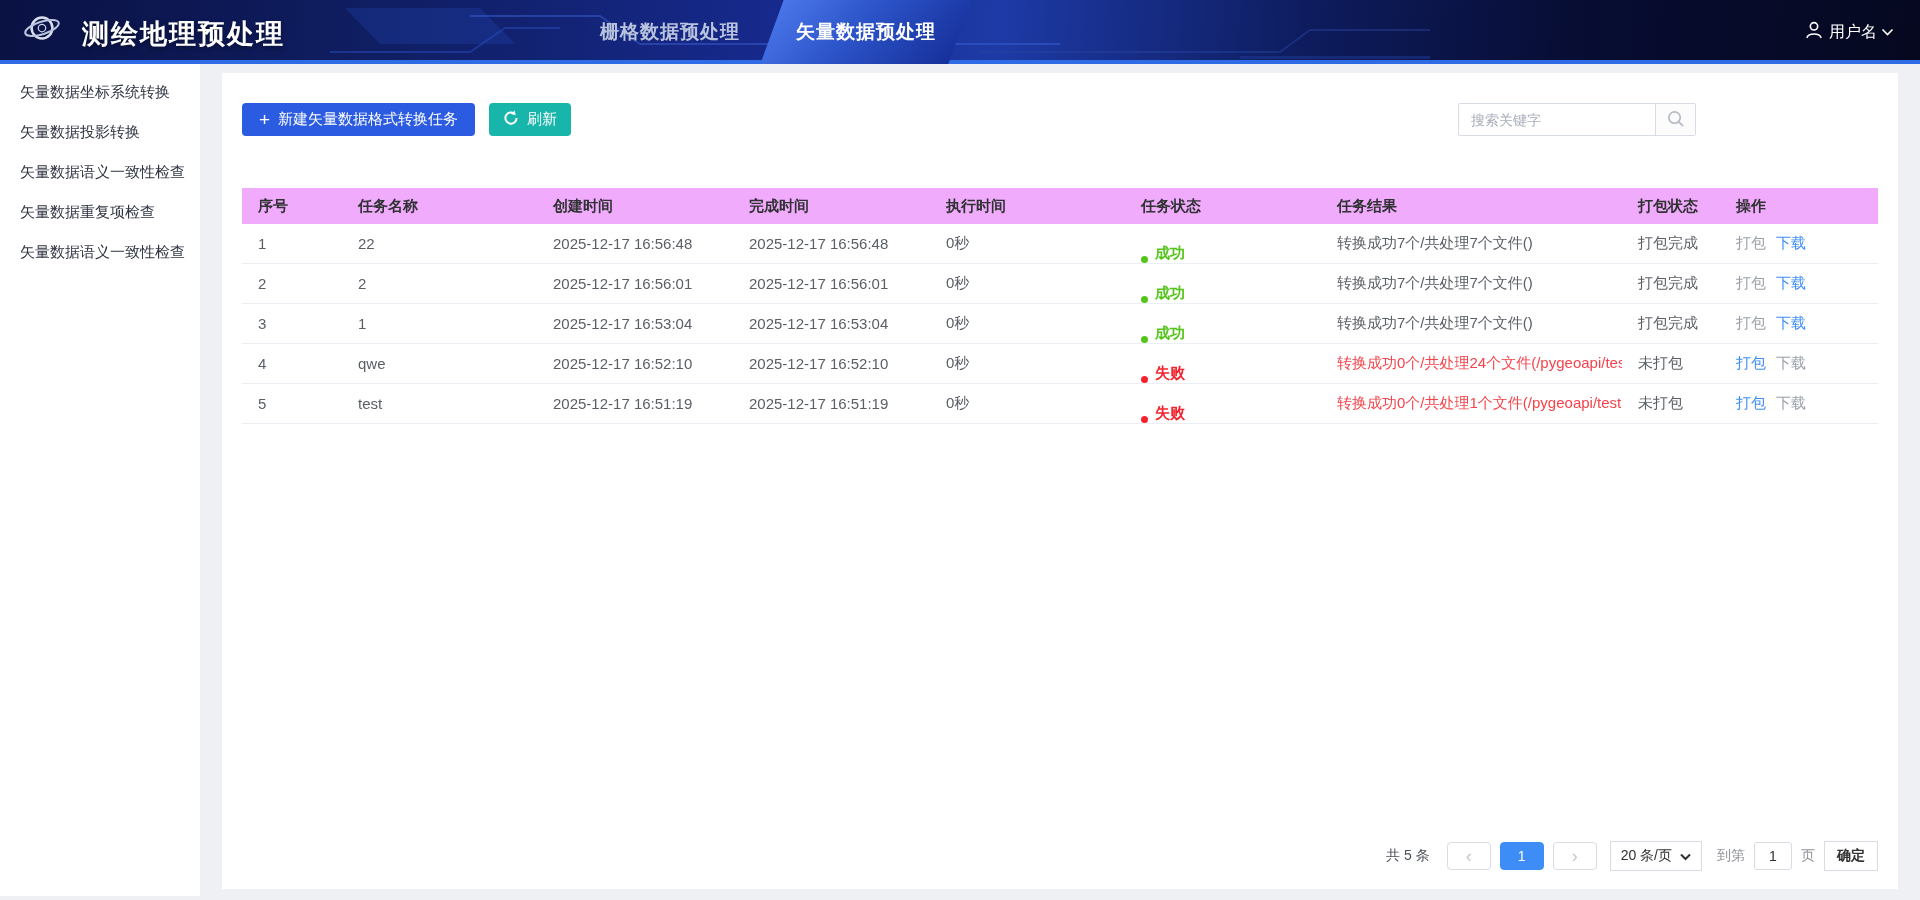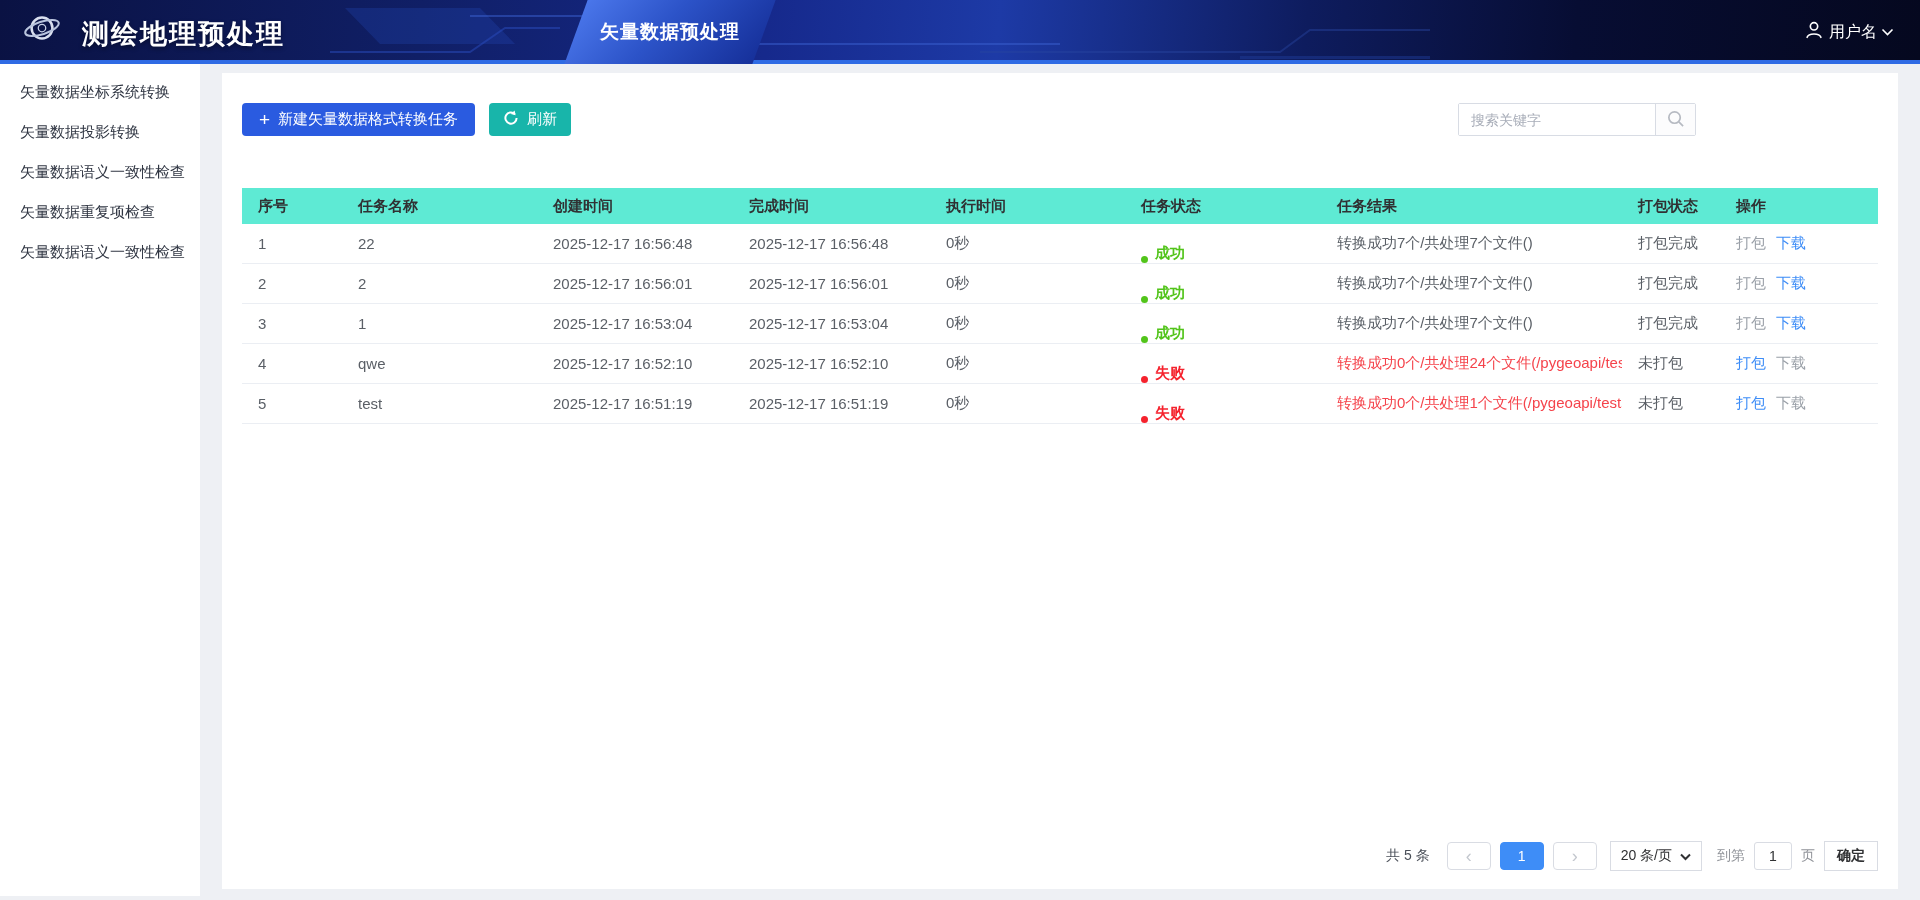--- a/index.html
+++ b/index.html
@@ -48,21 +48,21 @@
   .btn-new { background:#2a5be0; padding:0 17px; }
   .btn-refresh { background:#18b5aa; padding:0 14px; margin-left:14px;justify-content:space-between; }
   .plus-glyph { font-size:19px; line-height:1; }
   .search-box { margin-left:auto; margin-right:182px; width:238px; height:33px; border:1px solid #d8dce4; border-radius:2px; display:flex; background:#fff; }
   .search-box input { flex:1; min-width:0; border:none; outline:none; padding:0 12px; font-size:14px; color:#333; font-family:inherit; }
   .search-box input::placeholder { color:#a8adb8; }
   .search-btn { width:40px; border:none; border-left:1px solid #d8dce4; background:#fcfcfd; display:flex; align-items:center; justify-content:center; cursor:pointer; }
 
   
   .task-table { margin-top:52px; width:100%; border-collapse:collapse; table-layout:fixed; flex:none; }
-  .task-table th { background:#5eead4; height:36px; text-align:left; padding:0 0 0 16px; font-size:15px; color:#303133; font-weight:700; white-space:nowrap; }
+  .task-table th { background:#f0abfc; height:36px; text-align:left; padding:0 0 0 16px; font-size:15px; color:#303133; font-weight:700; white-space:nowrap; }
   .task-table td { height:39px; padding:0 0 0 16px; font-size:15px; color:#5a5f66; border-bottom:1px solid #ebeef3; white-space:nowrap; overflow:hidden; }
   .status-cell { display:flex; align-items:flex-end; gap:7px; height:39px; }
   .dot { width:7px; height:7px; border-radius:50%; flex:none; }
   .dot.success { background:#52c41a; }
   .dot.error { background:#f5222d; }
   .status-text.success { color:#52c41a; font-weight:700; }
   .status-text.error { color:#f5222d; font-weight:700; }
   td.result.error { color:#f5434b; }
   .op { margin-right:10px; cursor:pointer; }
   .op.enabled { color:#3e8df7; }
@@ -96,20 +96,23 @@
       <svg width="40" height="40" viewBox="0 0 48 48">
         <circle cx="24" cy="24" r="12.5" fill="none" stroke="#d9dfef" stroke-width="3"></circle>
         <ellipse cx="24" cy="24" rx="21" ry="7.5" fill="none" stroke="#b9c4de" stroke-width="2.5" transform="rotate(-18 24 24)"></ellipse>
         <circle cx="24" cy="24" r="4.5" fill="none" stroke="#c9d2e8" stroke-width="1.5"></circle>
       </svg>
     </span>
     <h1 class="app-title">测绘地理预处理</h1>
   </div>
 
   <nav class="top-tabs">
+    <div class="tab">
+      <span class="tab-label">栅格数据预处理</span>
+    </div>
     <div class="tab active">
       <span class="tab-label">矢量数据预处理</span>
     </div>
   </nav>
 
   <div class="user-area">
     <span>
       <svg width="22" height="22" viewBox="0 0 24 24">
         <circle cx="12" cy="8" r="4" fill="none" stroke="#fff" stroke-width="1.8"></circle>
         <path d="M4.5 20 C 6 15.2 18 15.2 19.5 20" fill="none" stroke="#fff" stroke-width="1.8" stroke-linecap="round"></path>

